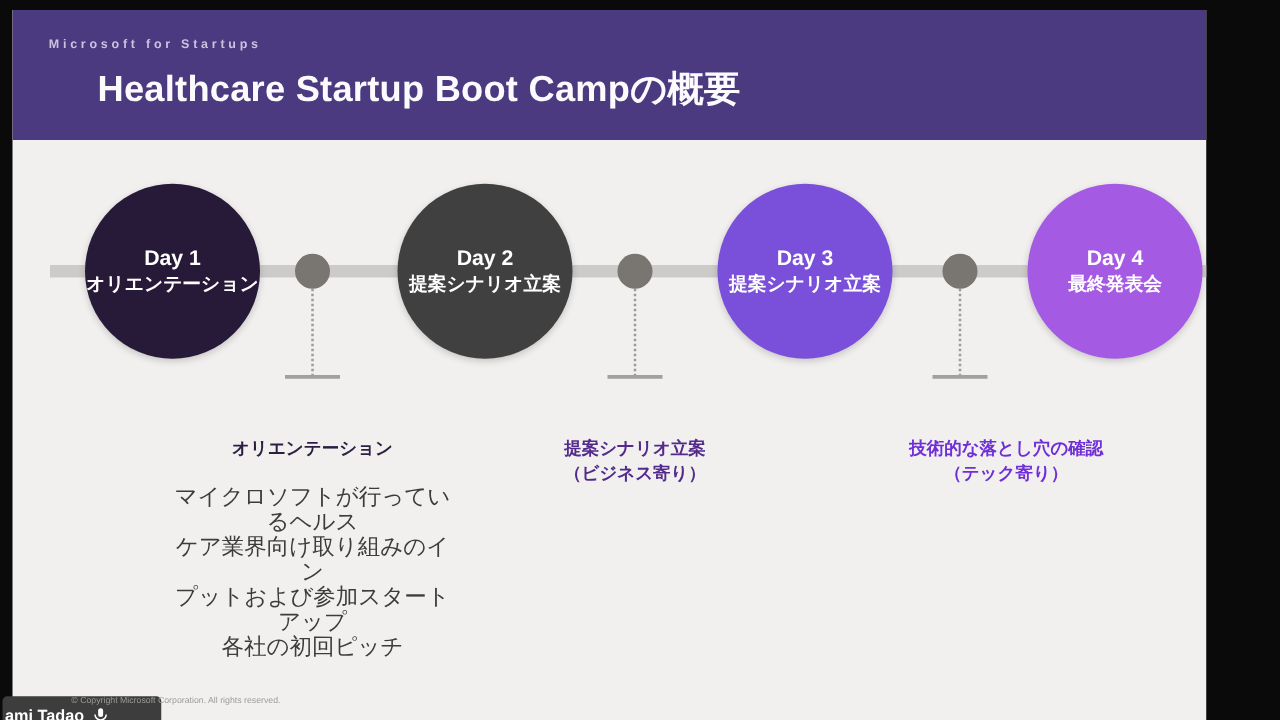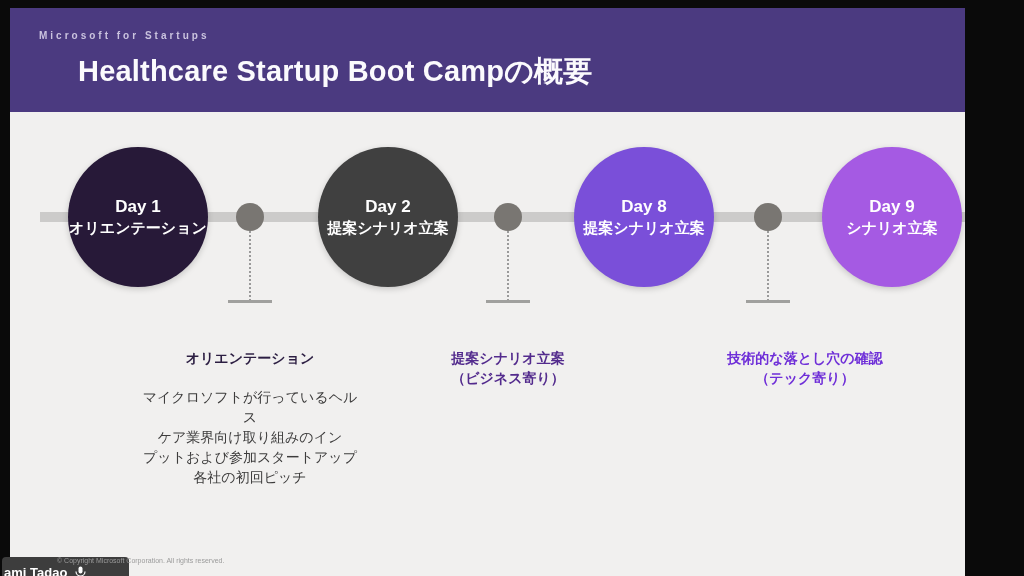--- a/index.html
+++ b/index.html
@@ -59,21 +59,21 @@
   
   .note{
     position:absolute;top:322px;width:224px;text-align:center;
     white-space:pre-line;
   }
   .n1{left:128px;} .n2{left:386px;} .n3{left:683px;}
   .note .n-head{
     font-size:14px;font-weight:bold;line-height:20px;white-space:pre-line;
   }
   .note .n-body{
-    font-size:14px;line-height:20px;color:#3d3c3c;white-space:pre-line;margin-top:1px;
+    font-size:18px;line-height:20px;color:#3d3c3c;white-space:pre-line;margin-top:1px;
   }
   
   .copyright{
     position:absolute;left:47px;top:549px;font-size:7px;color:#9b9b9b;z-index:6;
   }
   .page-num{
     position:absolute;left:981px;top:541px;font-size:11px;color:#aaa7a4;
   }
   .name-tag{
     position:absolute;left:2px;top:557px;width:127px;height:30px;
@@ -102,26 +102,26 @@
 
   <div class="day-circle c1" style="background: rgb(39, 25, 56);">
     <div class="d-num">Day 1</div>
     <div class="d-lab">オリエンテーション</div>
   </div>
   <div class="day-circle c2" style="background: #404040;">
     <div class="d-num">Day 2</div>
     <div class="d-lab">提案シナリオ立案</div>
   </div>
   <div class="day-circle c3" style="background: rgb(122, 79, 217);">
-    <div class="d-num">Day 8</div>
+    <div class="d-num">Day 3</div>
     <div class="d-lab">提案シナリオ立案</div>
   </div>
   <div class="day-circle c4" style="background: rgb(165, 90, 227);">
-    <div class="d-num">Day 9</div>
-    <div class="d-lab">シナリオ立案</div>
+    <div class="d-num">Day 4</div>
+    <div class="d-lab">最終発表会</div>
   </div>
 
   <div class="tl-dot dot1"></div>
   <div class="tl-dot dot2"></div>
   <div class="tl-dot dot3"></div>
 
   <div class="stem stem1"></div>
   <div class="stem stem2"></div>
   <div class="stem stem3"></div>
 

